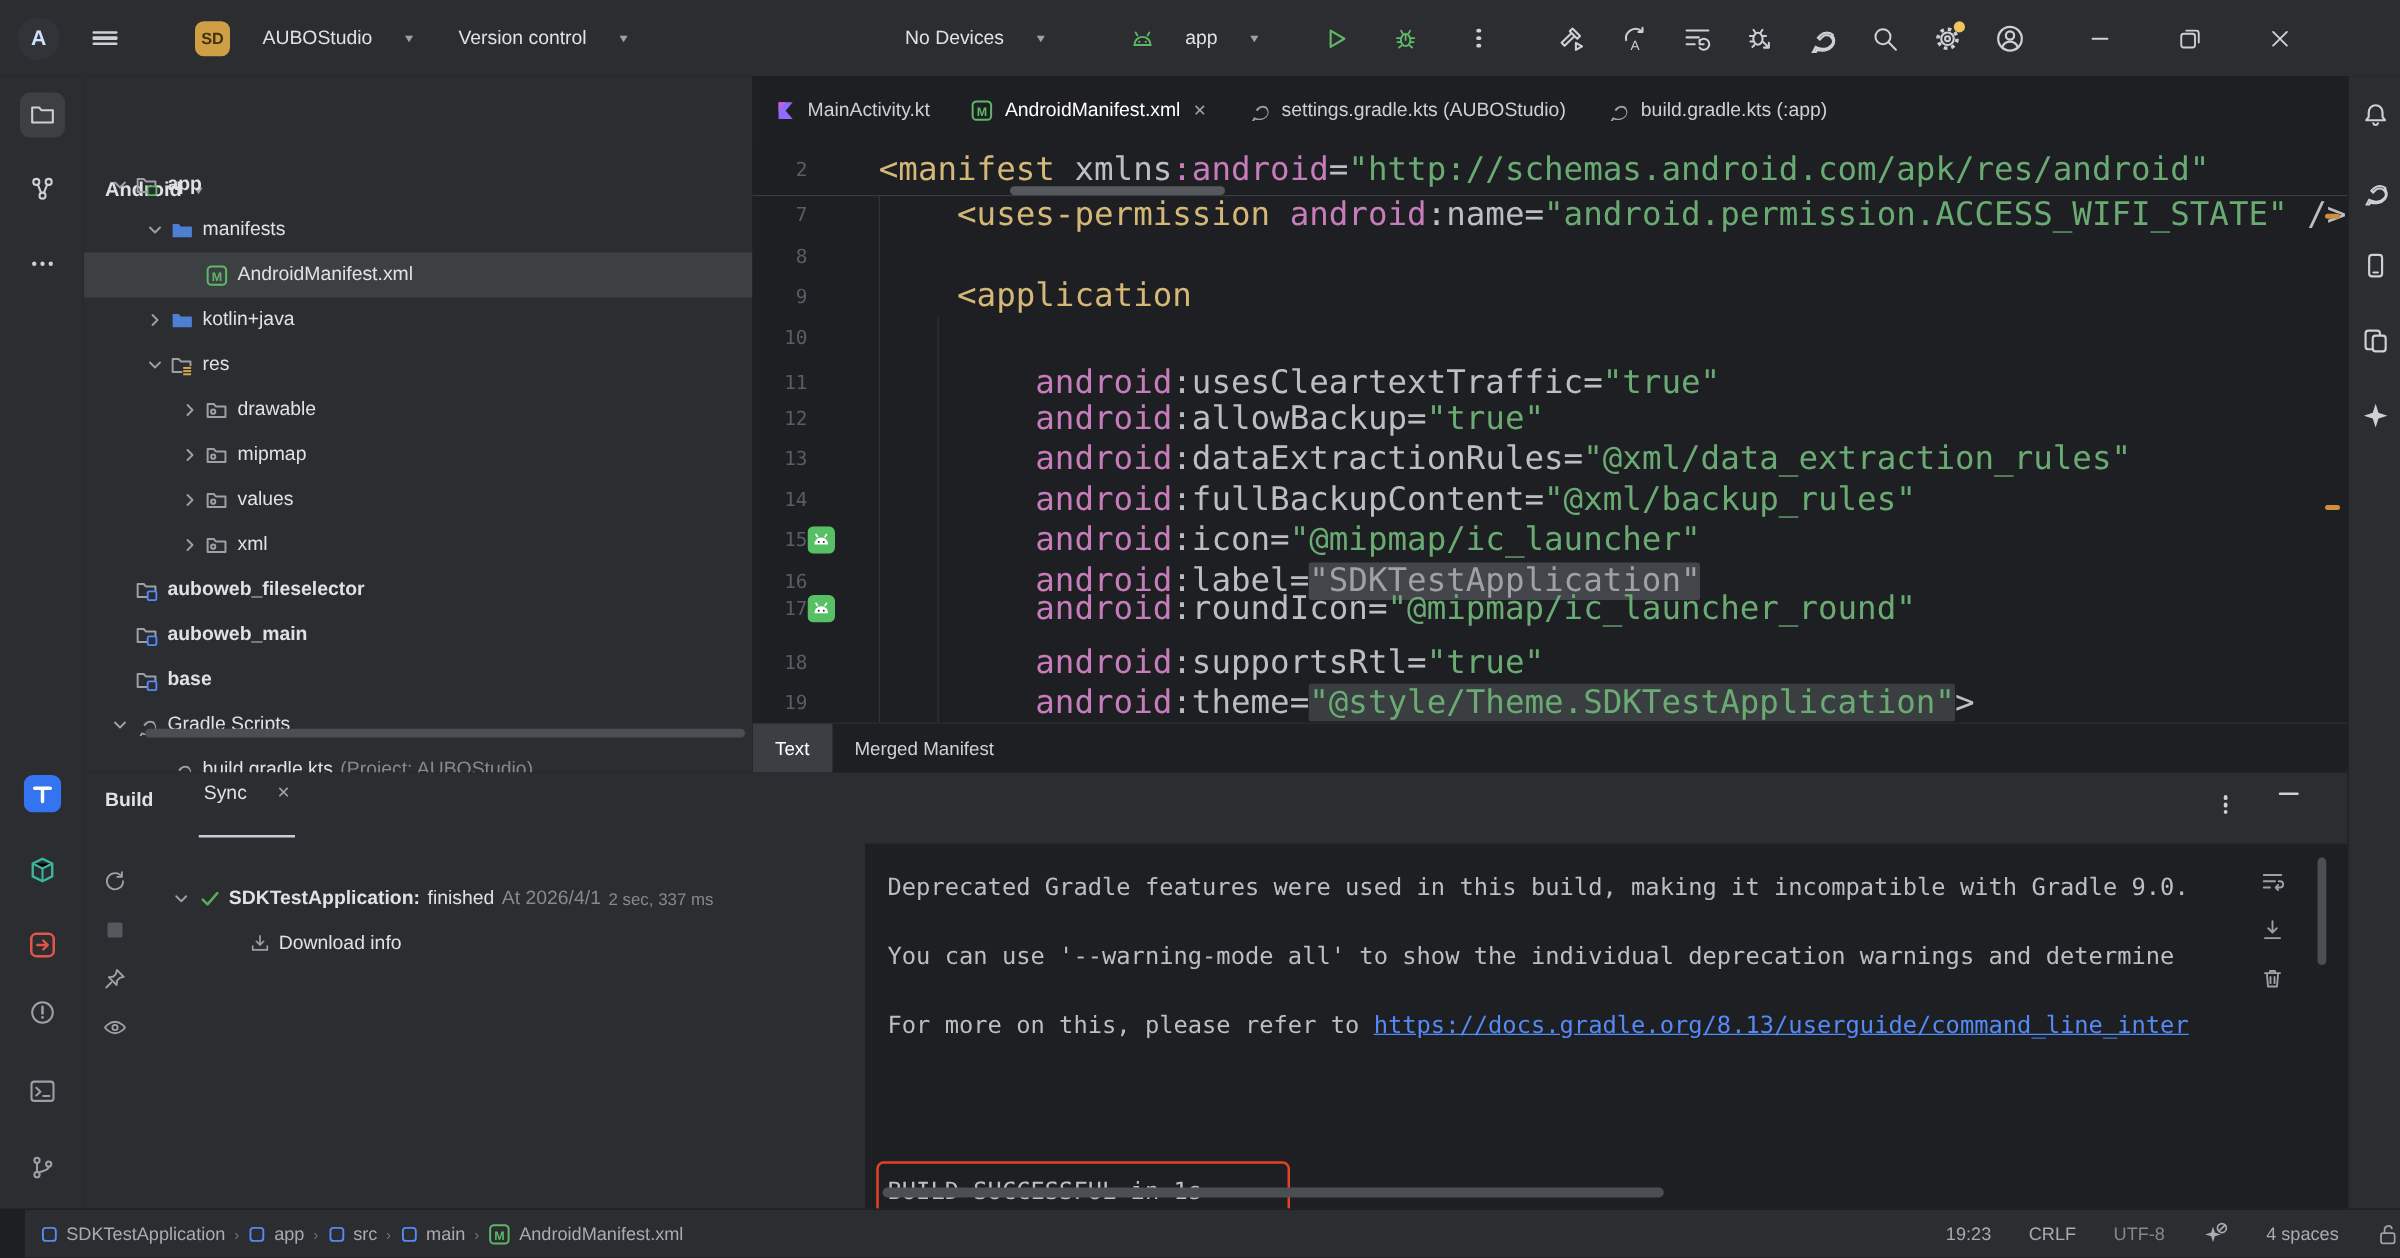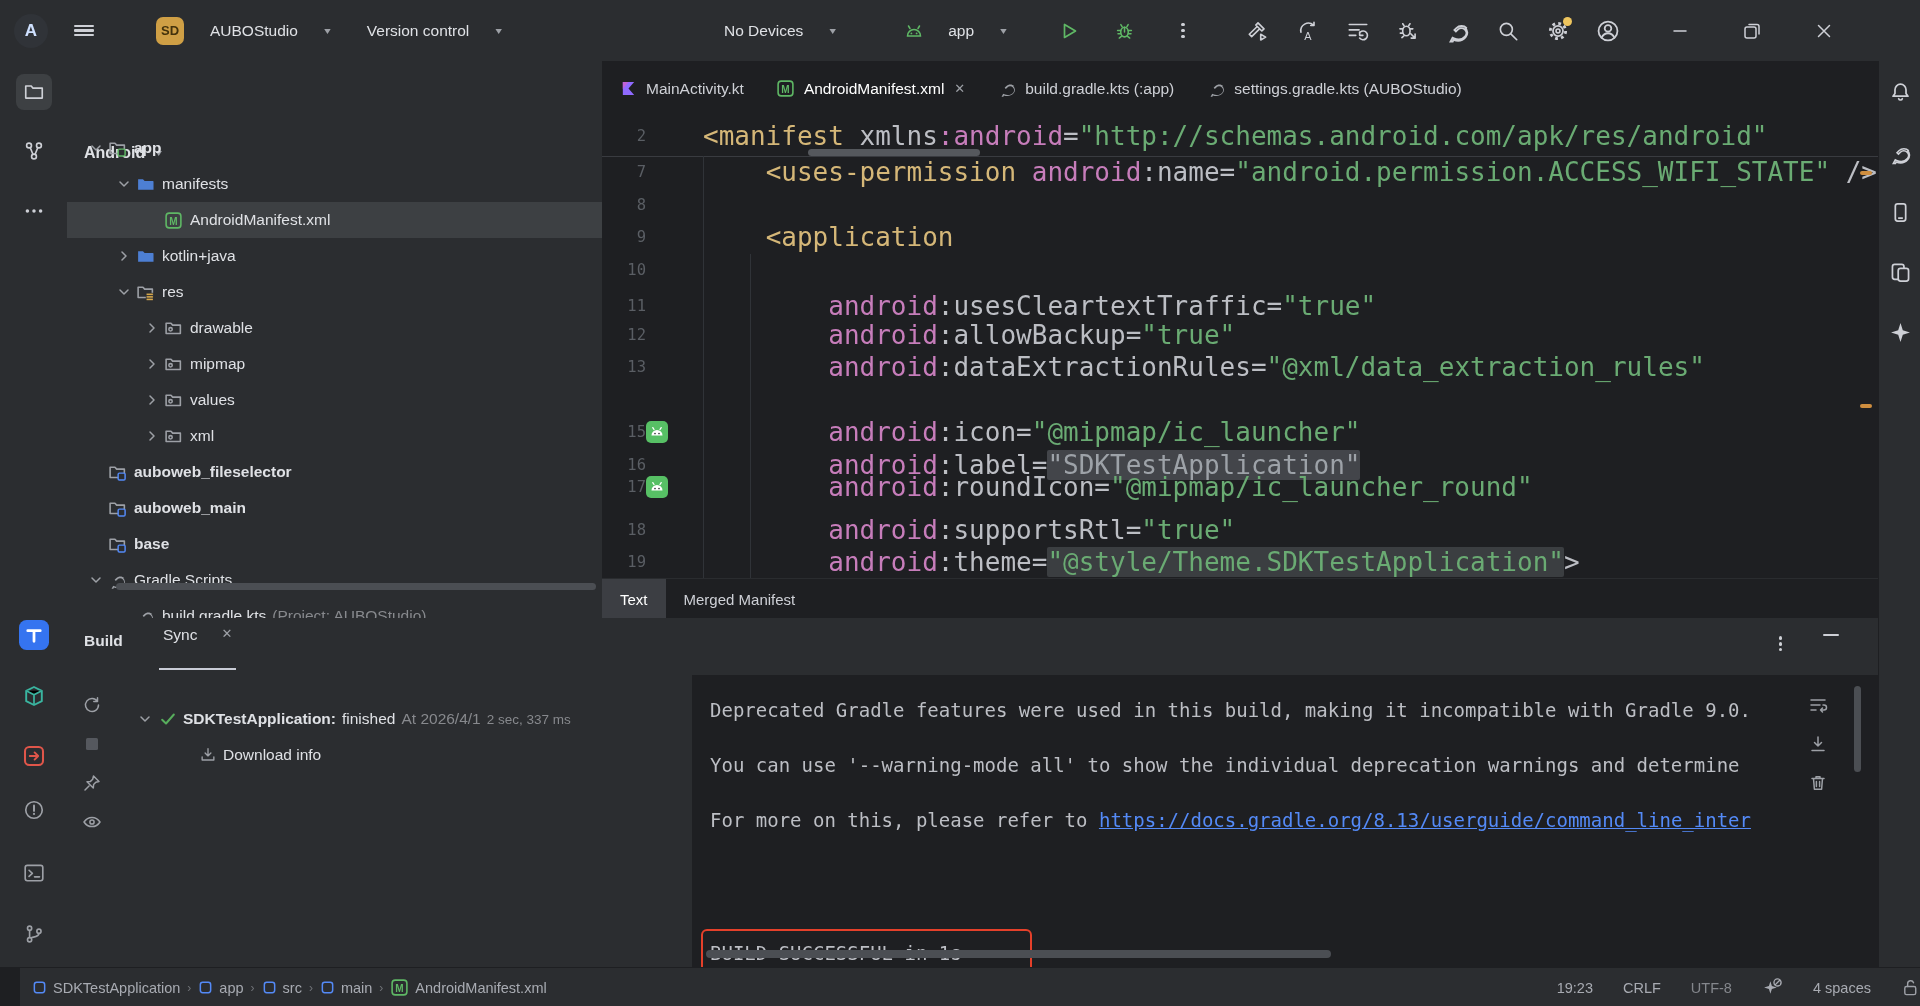--- a/index.html
+++ b/index.html
@@ -532,29 +532,29 @@
         </span>
         <span>AndroidManifest.xml</span>
         <span class="close">✕</span>
       </div>
       <div class="etab">
         <span class="tr-icon" style="margin:0">
           <svg width="19" height="19" viewBox="0 0 16 16">
             <path d="M13.8 6.1c-1.9-1.9-5-1.9-6.9 0l-1.3 1.3 1 1 1.3-1.3c1.3-1.3 3.4-1.3 4.7 0 1.2 1.2 1.3 3.1.2 4.4-1.8 2.1-5 2.4-7.5 1.3l-.9-.4L3 15h1.5l.5-1.1c2.8 1 6.1.5 8.1-1.8 1.6-1.8 1.5-4.5-.3-6.3z" fill="#9da0a6"></path>
           </svg>
         </span>
-        <span>build.gradle.kts (:app)</span>
+        <span>settings.gradle.kts (AUBOStudio)</span>
       </div>
       <div class="etab">
         <span class="tr-icon" style="margin:0">
           <svg width="19" height="19" viewBox="0 0 16 16">
             <path d="M13.8 6.1c-1.9-1.9-5-1.9-6.9 0l-1.3 1.3 1 1 1.3-1.3c1.3-1.3 3.4-1.3 4.7 0 1.2 1.2 1.3 3.1.2 4.4-1.8 2.1-5 2.4-7.5 1.3l-.9-.4L3 15h1.5l.5-1.1c2.8 1 6.1.5 8.1-1.8 1.6-1.8 1.5-4.5-.3-6.3z" fill="#9da0a6"></path>
           </svg>
         </span>
-        <span>settings.gradle.kts (AUBOStudio)</span>
+        <span>build.gradle.kts (:app)</span>
       </div>
     </div>
   <div id="tab-widgets">
     <span>
         <svg width="18" height="18" viewBox="0 0 16 16">
           <path d="M4 6l4 4 4-4" fill="none" stroke="#ced0d6" stroke-width="1.5" stroke-linecap="round" stroke-linejoin="round"></path>
         </svg>
       </span>
     <span class="kebab">
         <i></i>
@@ -612,20 +612,24 @@
         <span class="lnum">11</span>
         <span class="lcode"><span class="tk-p">        </span><span class="tk-n">android</span><span class="tk-p">:usesCleartextTraffic=</span><span class="tk-s">"true"</span></span>
       </div>
       <div class="code-row" style="top: 162.5px;">
         <span class="lnum">12</span>
         <span class="lcode"><span class="tk-p">        </span><span class="tk-n">android</span><span class="tk-p">:allowBackup=</span><span class="tk-s">"true"</span></span>
       </div>
       <div class="code-row" style="top: 195px;">
         <span class="lnum">13</span>
         <span class="lcode"><span class="tk-p">        </span><span class="tk-n">android</span><span class="tk-p">:dataExtractionRules=</span><span class="tk-s">"@xml/data_extraction_rules"</span></span>
+      </div>
+      <div class="code-row" style="top: 227.5px;">
+        <span class="lnum">14</span>
+        <span class="lcode"><span class="tk-p">        </span><span class="tk-n">android</span><span class="tk-p">:fullBackupContent=</span><span class="tk-s">"@xml/backup_rules"</span></span>
       </div>
       <div class="code-row" style="top: 260px;">
         <span class="lnum">15</span>
         <span class="licon">
           <svg width="22" height="22" viewBox="0 0 22 22">
             <rect width="22" height="22" rx="5" fill="#57c065"></rect>
             <path d="M5.5 14.5a5.5 5.5 0 0 1 11 0z" fill="#fff"></path>
             <path d="M8 8.5L6.8 6.6M14 8.5l1.2-1.9" stroke="#fff" stroke-width="1.3" stroke-linecap="round"></path>
             <circle cx="9" cy="12.6" r=".8" fill="#2b2d30"></circle>
             <circle cx="13" cy="12.6" r=".8" fill="#2b2d30"></circle>

